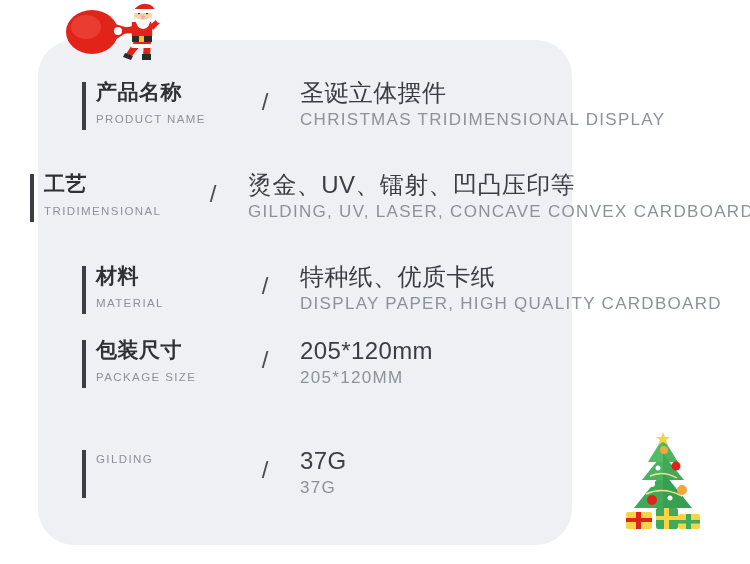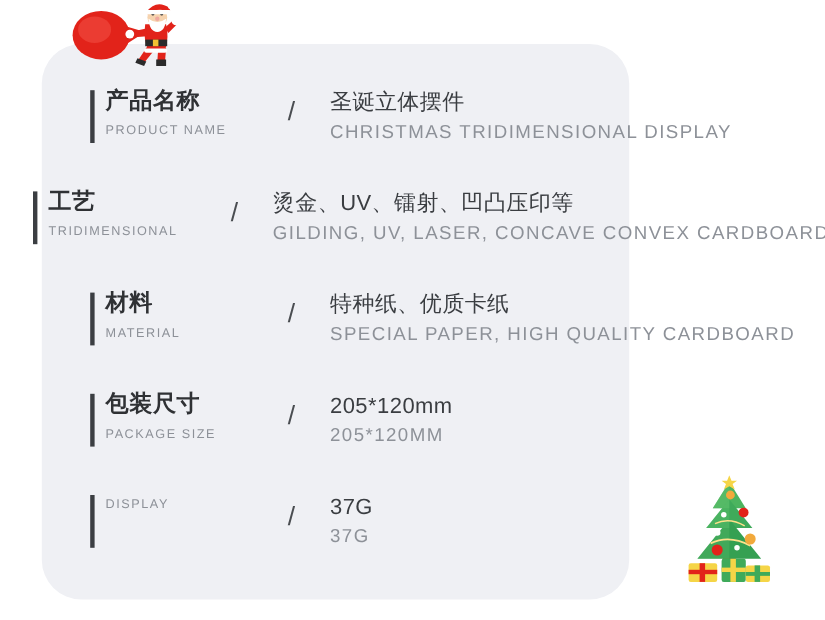--- a/index.html
+++ b/index.html
@@ -53,21 +53,21 @@
     position: absolute;
     left: 44px;
     width: 620px;
     height: 66px;
     display: flex;
     align-items: flex-start;
   }
   .spec-row.r0 { top: 38px; }
   .spec-row.r1 { top: 130px; justify-content: center; }
   .spec-row.r2 { top: 222px; }
-  .spec-row.r3 { top: 314px; }
+  .spec-row.r3 { top: 296px; }
   .spec-row.r4 { top: 406px; }
 
   .label-block {
     position: relative;
     width: 152px;
     flex: 0 0 152px;
     padding-left: 14px;
     box-sizing: border-box;
   }
   .accent-bar {
@@ -103,21 +103,21 @@
     color: #4a4d51;
     line-height: 48px;
     font-weight: 300;
   }
 
   .value-block {
     flex: 1 1 auto;
     padding-left: 4px;
   }
   .value-cn {
-    font-size: 20px;
+    font-size: 24px;
     color: #3a3d41;
     line-height: 30px;
     letter-spacing: 0.4px;
     white-space: nowrap;
   }
   .value-en {
     font-size: 17px;
     color: #8d9198;
     line-height: 18px;
     letter-spacing: 1.3px;
@@ -158,41 +158,41 @@
 
   <div class="spec-row r2">
     <div class="label-block">
       <div class="accent-bar"></div>
       <div class="label-cn">材料</div>
       <div class="label-en">MATERIAL</div>
     </div>
     <div class="separator">/</div>
     <div class="value-block">
       <div class="value-cn">特种纸、优质卡纸</div>
-      <div class="value-en">SPECIAL PAPER, HIGH QUALITY CARDBOARD</div>
+      <div class="value-en">DISPLAY PAPER, HIGH QUALITY CARDBOARD</div>
     </div>
   </div>
 
   <div class="spec-row r3">
     <div class="label-block">
       <div class="accent-bar"></div>
       <div class="label-cn">包装尺寸</div>
       <div class="label-en">PACKAGE SIZE</div>
     </div>
     <div class="separator">/</div>
     <div class="value-block">
       <div class="value-cn">205*120mm</div>
       <div class="value-en">205*120MM</div>
     </div>
   </div>
 
   <div class="spec-row r4">
     <div class="label-block">
       <div class="accent-bar"></div>
-      <div class="label-en">DISPLAY</div>
+      <div class="label-en">GILDING</div>
     </div>
     <div class="separator">/</div>
     <div class="value-block">
       <div class="value-cn">37G</div>
       <div class="value-en">37G</div>
     </div>
   </div>
 
 </div>
 

